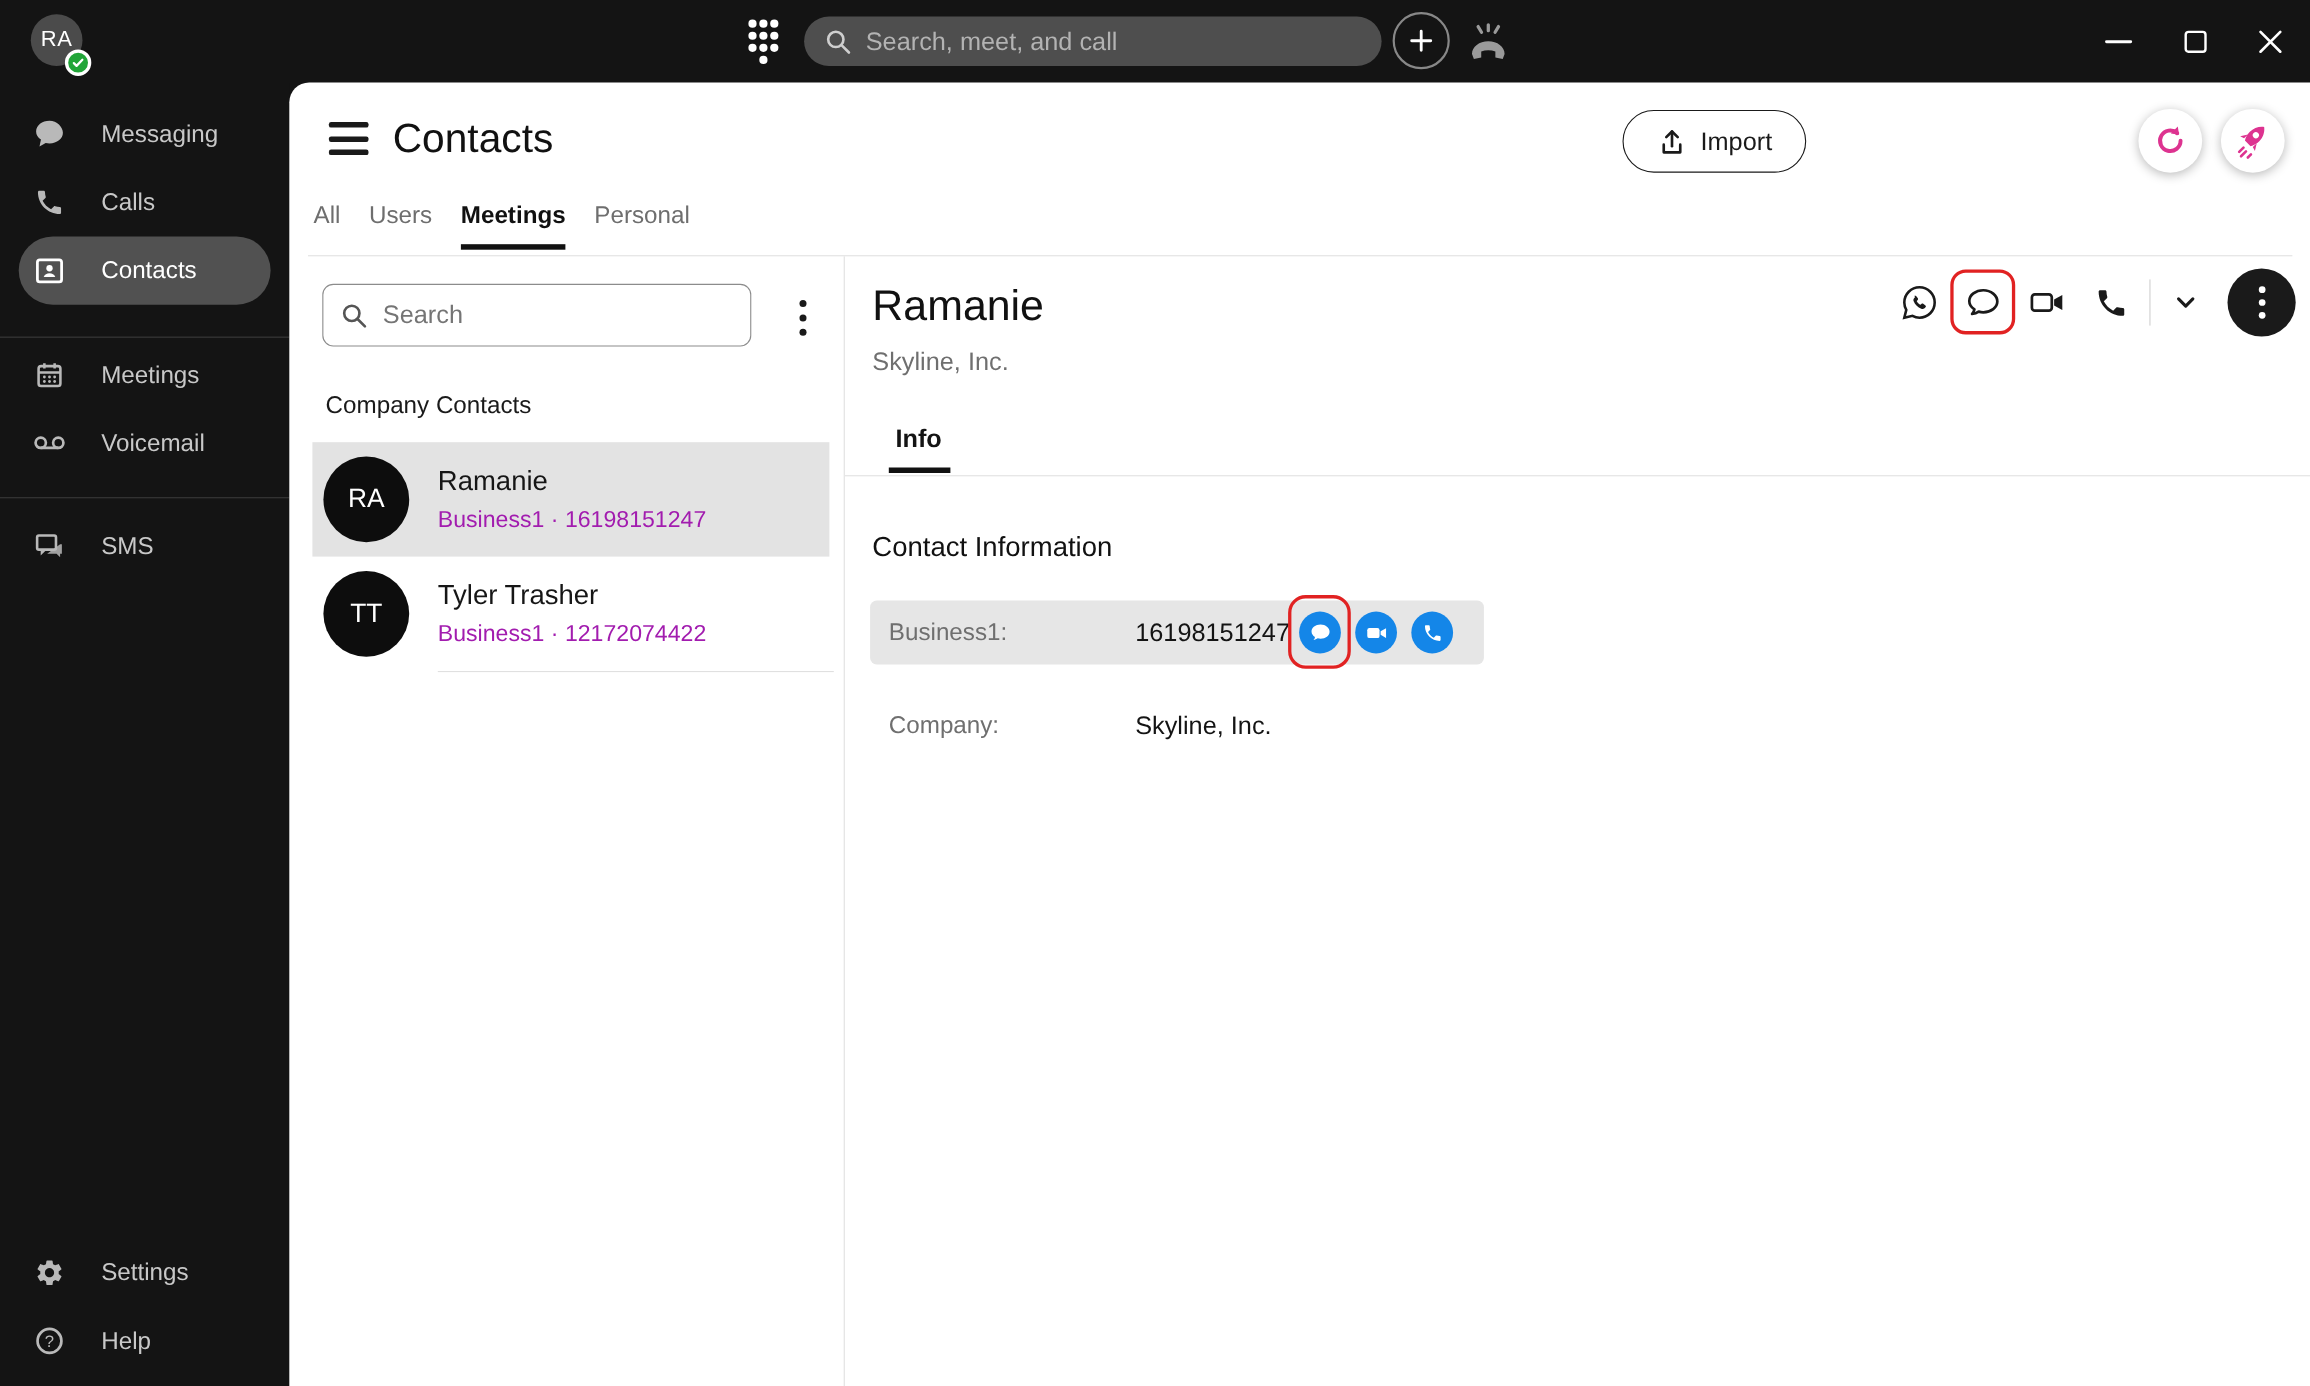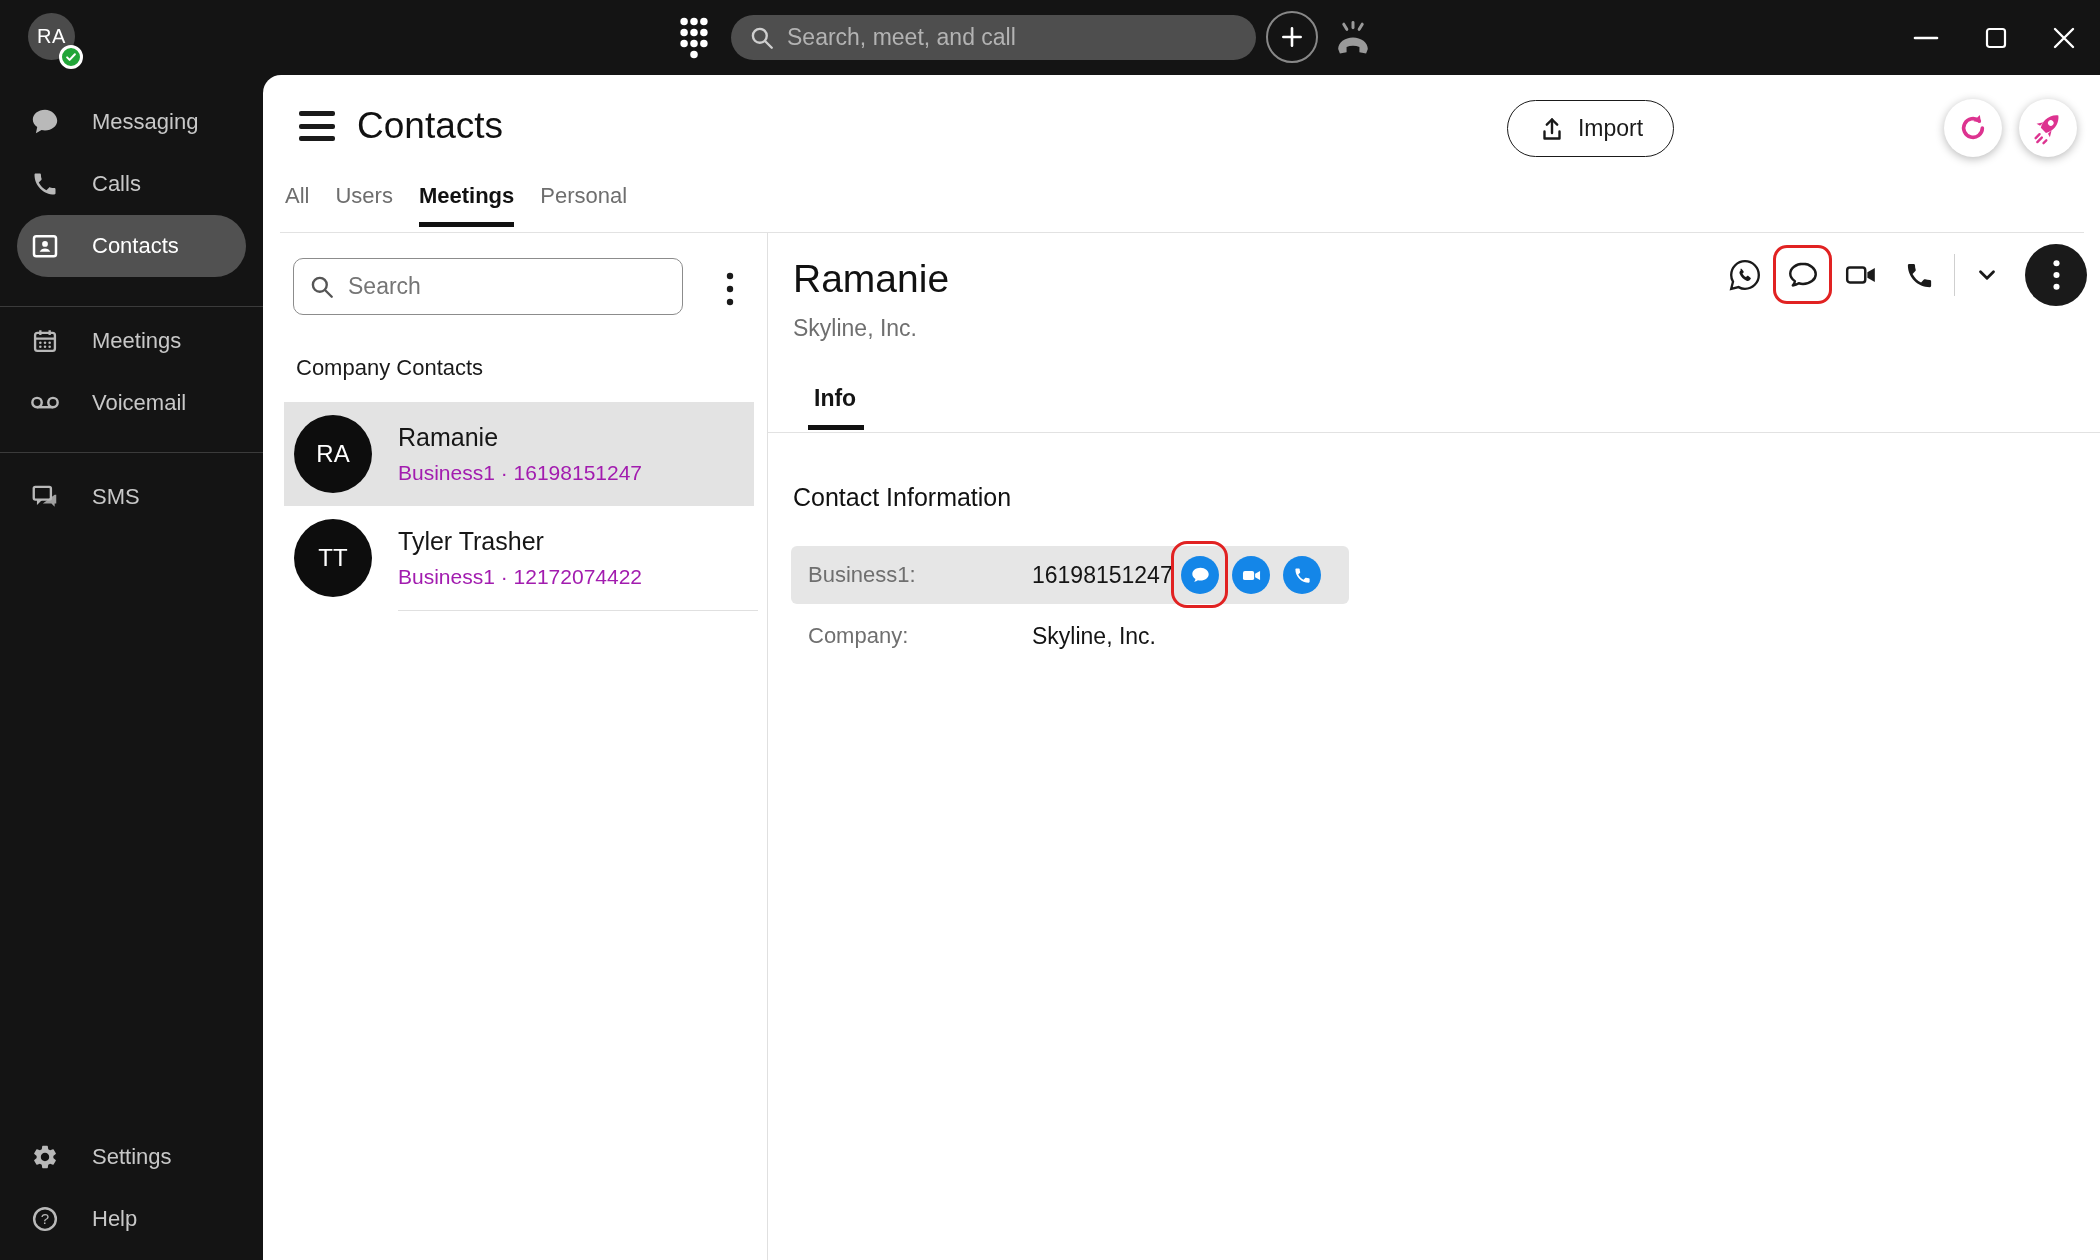--- a/index.html
+++ b/index.html
@@ -39,21 +39,21 @@
   .nav-divider.d2 { margin-top:18px; margin-bottom:13px; }
   .sidebar-footer { position:absolute; left:0; right:0; bottom:10px; }
 
   
   .content { position:absolute; left:263px; top:75px; width:1837px; height:1185px; background:#fff; border-radius:18px 0 0 0; }
 
   .hamburger { position:absolute; left:36px; top:36px; width:36px; height:30px; display:flex; flex-direction:column; justify-content:space-between; cursor:pointer; }
   .hamburger span { display:block; height:5px; background:#1a1a1a; border-radius:2px; }
   .page-title { position:absolute; left:94px; top:30px; font-size:37px; font-weight:500; color:#111; }
 
-  .import-btn { position:absolute; left:1244px; top:25px; width:167px; height:57px; border-radius:29px;
+  .import-btn { position:absolute; left:1212px; top:25px; width:167px; height:57px; border-radius:29px;
                 border:1.5px solid #1a1a1a; background:#fff; display:flex; align-items:center; justify-content:center; gap:12px;
                 font-size:23px; color:#1a1a1a; cursor:pointer; }
   .new-contact-btn { position:absolute; left:1431px; top:21px; width:231px; height:64px; border-radius:32px;
                 background:#161616; color:#fff; display:flex; align-items:center; justify-content:center; gap:12px;
                 font-size:23px; font-weight:500; cursor:pointer; }
   .round-btn { position:absolute; top:24px; width:58px; height:58px; border-radius:50%; background:#fff;
                box-shadow:0 2px 10px rgba(0,0,0,.28); display:flex; align-items:center; justify-content:center; cursor:pointer; color:#dd3390; }
   .refresh-btn { left:1681px; } .rocket-btn { left:1756px; }
 
   .tabs { position:absolute; left:22px; top:108px; display:flex; gap:26px; }
@@ -91,21 +91,21 @@
                      border:3.5px solid #e12222; border-radius:14px; pointer-events:none; }
   .mini-divider { width:1px; height:42px; background:#cfcfcf; margin:0 -6px; }
   .kebab-circle { width:62px; height:62px; border-radius:50%; background:#1a1a1a; color:#fff;
                   display:flex; align-items:center; justify-content:center; cursor:pointer; }
 
   .d-tab { position:absolute; left:46px; top:152px; font-size:23px; font-weight:700; color:#141414; cursor:pointer; }
   .d-tab-underline { position:absolute; left:40px; top:192px; width:56px; height:5px; background:#111; }
   .d-divider { position:absolute; left:0; right:0; top:199px; height:1px; background:#e2e2e2; }
 
   .d-section-title { position:absolute; left:25px; top:250px; font-size:25px; font-weight:500; color:#111; }
-  .d-fields { position:absolute; left:23px; top:313px; width:558px; display:flex; flex-direction:column; gap:3px; }
+  .d-fields { position:absolute; left:23px; top:313px; width:558px; display:flex; flex-direction:column; gap:26px; }
   .field-row { height:58px; display:flex; align-items:center; padding-left:17px; border-radius:6px; }
   .field-row.highlight { background:#e6e6e6; }
   .f-label { width:224px; font-size:22px; color:#6f6f6f; }
   .f-value { font-size:23px; color:#141414; }
   .f-actions { margin-left:auto; margin-right:28px; display:flex; align-items:center; gap:13px; }
   .blue-btn { width:38px; height:38px; border-radius:50%; background:#1486e8; display:flex; align-items:center; justify-content:center; cursor:pointer; color:#fff; }
   .ring-blue { position:relative; }
   .ring-blue::after { content:""; position:absolute; left:-10px; top:-15px; width:51px; height:61px;
                       border:3.5px solid #e12222; border-radius:16px; pointer-events:none; }
 </style>

